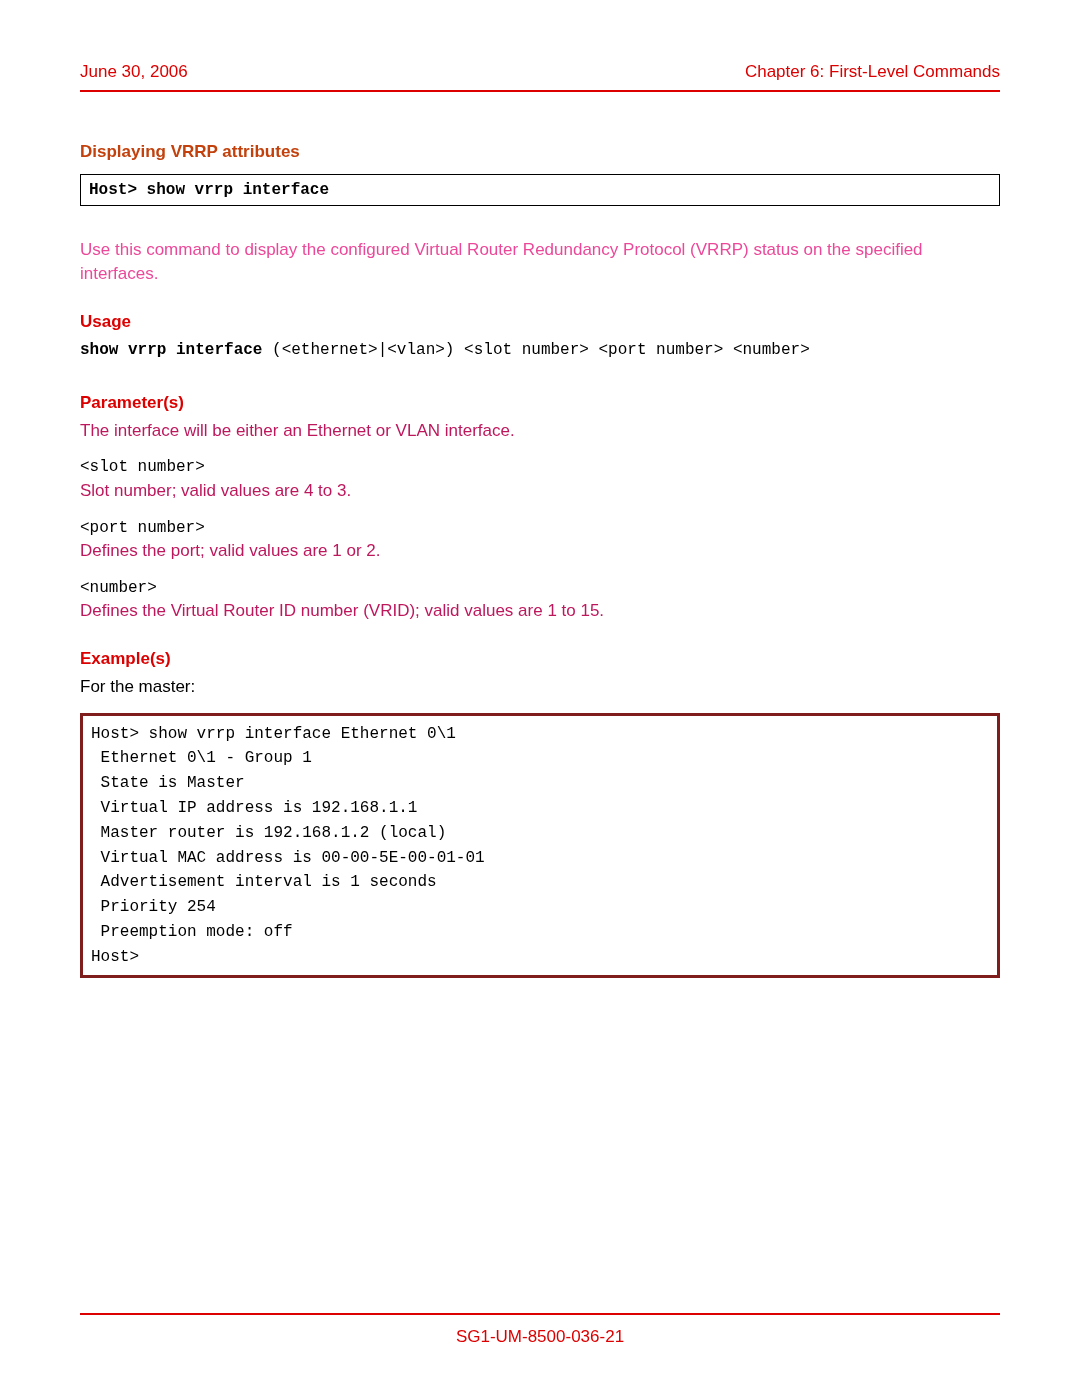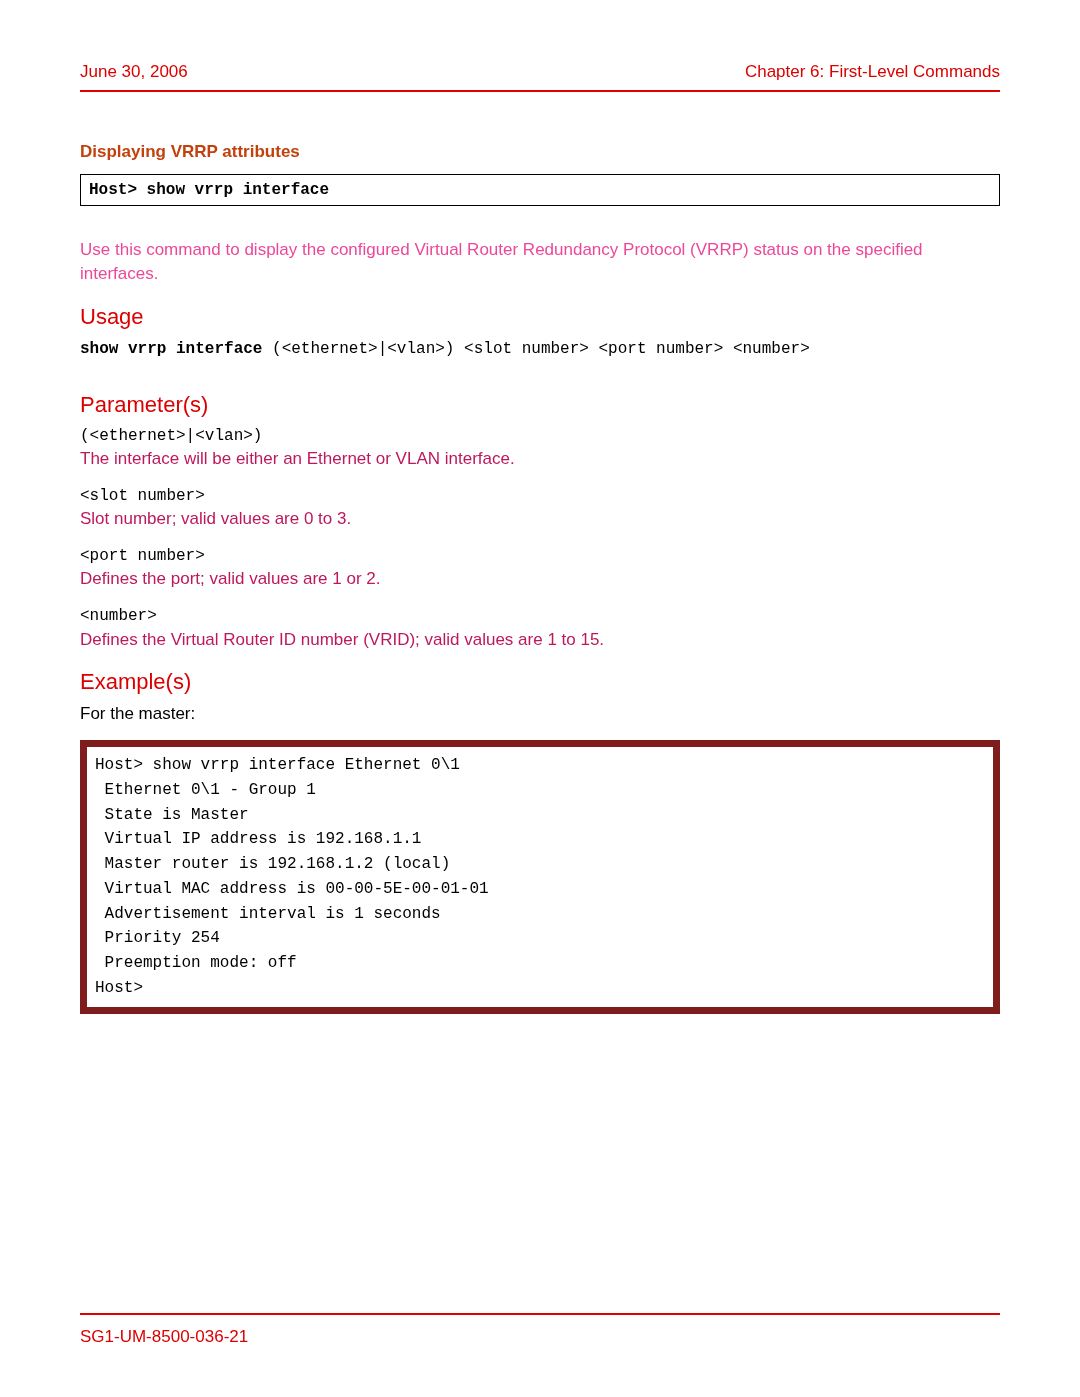--- a/index.html
+++ b/index.html
@@ -38,52 +38,53 @@
     font-family: "Courier New", monospace;
     font-weight: bold;
     font-size: 16px;
     margin-bottom: 32px;
   }
   .body-text {
     color: #ec4899;
   }
   .sub-heading {
     color: #dc0000;
-    font-size: 22px;
+    font-size: 17px;
     margin-bottom: 4px;
-    margin-top: 16px;
+    margin-top: 24px;
+    font-weight: bold;
   }
   .mono {
     font-family: "Courier New", monospace;
     font-size: 16px;
   }
   .mono-bold {
     font-family: "Courier New", monospace;
     font-weight: bold;
     font-size: 16px;
   }
   .usage-line { margin-bottom: 29px; }
   .param-block { margin-bottom: 14px; }
   .param-desc { color: #be185d; }
   .example-intro { margin-bottom: 14px; margin-top: 2px; }
   .example-box {
-    border: 7px solid #7f1d1d;
+    border: 3px solid #7f1d1d;
     padding: 6px 8px;
     font-family: "Courier New", monospace;
     font-size: 16px;
     white-space: pre;
     line-height: 1.55;
   }
   .footer-row {
     position: absolute;
     left: 80px;
     right: 80px;
     bottom: 48px;
     display: flex;
-    justify-content: flex-start;
+    justify-content: center;
     border-top: 2px solid #dc0000;
     padding-top: 10px;
     color: #dc0000;
     font-size: 17px;
   }
 </style>
 </head>
 <body>
 
 <div class="page">
@@ -99,27 +100,26 @@
   <div class="body-text">Use this command to display the configured Virtual Router Redundancy Protocol (VRRP) status on the specified interfaces.</div>
 
   <div class="sub-heading">Usage</div>
   <div class="usage-line">
     <span class="mono-bold">show vrrp interface</span><span class="mono"> (&lt;ethernet&gt;|&lt;vlan&gt;) &lt;slot number&gt; &lt;port number&gt; &lt;number&gt;</span>
   </div>
 
   <div class="sub-heading">Parameter(s)</div>
 
   <div class="param-block">
-    <div class="mono">(&lt;ethernet&gt;|&lt;vlan&gt;)</div>
     <div class="param-desc">The interface will be either an Ethernet or VLAN interface.</div>
   </div>
 
   <div class="param-block">
     <div class="mono">&lt;slot number&gt;</div>
-    <div class="param-desc">Slot number; valid values are 0 to 3.</div>
+    <div class="param-desc">Slot number; valid values are 4 to 3.</div>
   </div>
 
   <div class="param-block">
     <div class="mono">&lt;port number&gt;</div>
     <div class="param-desc">Defines the port; valid values are 1 or 2.</div>
   </div>
 
   <div class="param-block">
     <div class="mono">&lt;number&gt;</div>
     <div class="param-desc">Defines the Virtual Router ID number (VRID); valid values are 1 to 15.</div>

